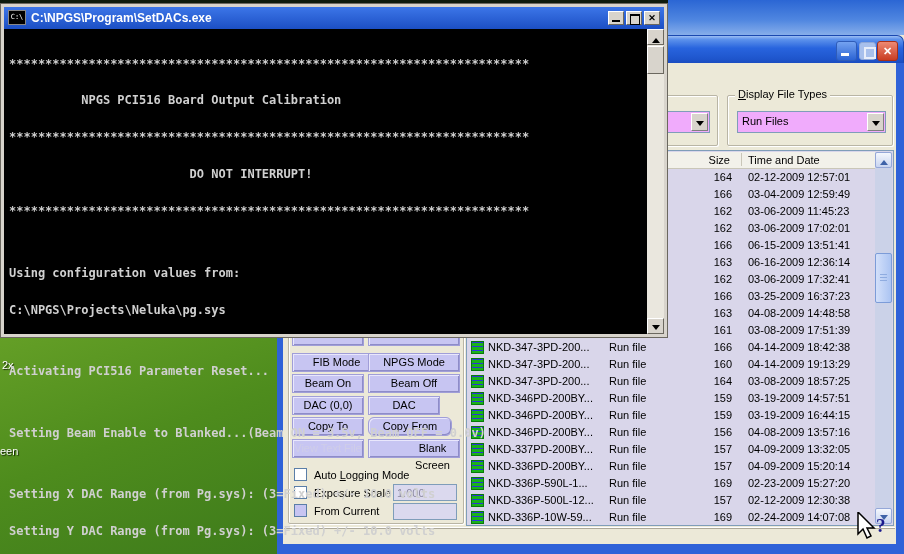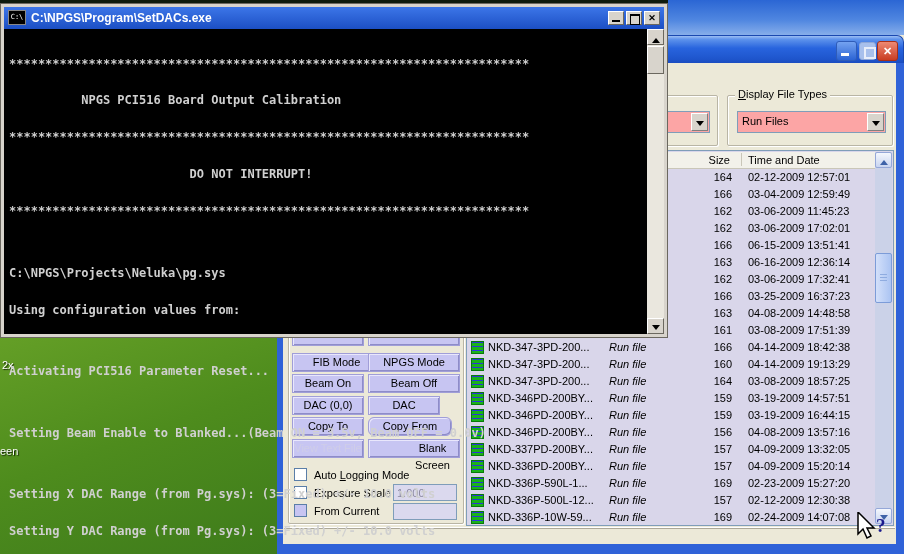--- a/index.html
+++ b/index.html
@@ -26,36 +26,36 @@
   #appwin { border-left:6px solid #2F62D8; border-right:8px solid #2F62D8; border-bottom:10px solid #2F62D8; background:#ECE9D8; }
   
   #appwin { border:none; }
   #app-frame { position:absolute; left:0; top:28px; right:0; bottom:0; background:#2F62D8; }
   #app-client { position:absolute; left:6px; top:28px; width:613px; height:481px; background:#ECE9D8; }
 
   .groupbox { position:absolute; border:1px solid #B9B5A5; border-radius:2px; box-shadow:1px 1px 0 #fff inset, 1px 1px 0 #fff; }
   .gb-label { position:absolute; background:#ECE9D8; padding:0 3px; font-size:11px; color:#000; }
   .gb-label::first-letter { text-decoration:underline; }
 
-  .combo { position:absolute; background:#fca5a5; border:1px solid #7F9DB9; font-size:11px; color:#000; }
+  .combo { position:absolute; background:#f0abfc; border:1px solid #7F9DB9; font-size:11px; color:#000; }
   .combo .ctext { position:absolute; left:4px; top:3px; }
   .combo .carrow { position:absolute; right:1px; top:1px; bottom:1px; width:17px; background:#D8D4CC; border:1px solid; border-color:#FFFFFF #808080 #808080 #FFFFFF; }
   .combo .carrow::after { content:""; position:absolute; left:4px; top:7px; border:4px solid transparent; border-top:5px solid #000; }
 
   
   #filelist { position:absolute; left:183px; top:87px; width:428px; height:376px; background:#D9D6EA; border:1px solid #7F9DB9; }
   #lheader { position:absolute; left:1px; top:1px; right:18px; height:17px; background:#F2F1EA; border-bottom:1px solid #C9C6B8; }
   .hsep { position:absolute; top:1px; bottom:2px; width:1px; background:#C9C6B8; }
   .hlabel { position:absolute; top:2px; font-size:11px; color:#000; }
   #lrows { position:absolute; left:1px; top:18px; width:409px; bottom:1px; overflow:hidden; }
   .lrow { position:relative; height:17px; font-size:11px; color:#000; }
   .ric { position:absolute; left:3px; top:2px; width:13px; height:13px; border:1px solid #0A7A0A;
          background:repeating-linear-gradient(180deg,#2A35D8 0 1.5px,#19B219 1.5px 4px); }
   .rn { position:absolute; left:20px; top:2px; white-space:nowrap; }
-  .rt { position:absolute; left:141px; top:2px;font-style:italic; }
+  .rt { position:absolute; left:141px; top:2px; }
   .rs { position:absolute; left:200px; top:2px; width:66px; text-align:right; padding-right:2px; }
   .rd { position:absolute; left:280px; top:2px; }
   
   #lscroll { position:absolute; right:1px; top:1px; bottom:1px; width:17px; background:#CBD2E8; }
   .xpbtn { position:absolute; left:0; width:17px; height:16px; background:linear-gradient(180deg,#F4F7FD,#C8D4F0); border:1px solid #95A8D8; border-radius:2px; }
   .xpbtn::after { content:""; position:absolute; left:4px; border:4px solid transparent; }
   #ls-up::after { top:3px; border-bottom:5px solid #3E62A8; }
   #ls-down::after { top:6px; border-top:5px solid #3E62A8; }
   #ls-thumb { position:absolute; left:0; top:101px; width:17px; height:50px; background:linear-gradient(90deg,#D3E0FA,#ABC4F2); border:1px solid #7C9CD8; border-radius:2px; }
   #ls-thumb::after { content:""; position:absolute; left:4px; top:20px; width:7px; height:7px;
@@ -301,22 +301,22 @@
     <div class="cwbtn" id="cw-close">✕</div>
   </div>
   <div id="con-body">
     <div id="con-text">
       <div>************************************************************************</div>
       <div>          NPGS PCI516 Board Output Calibration</div>
       <div>************************************************************************</div>
       <div>                         DO NOT INTERRUPT!</div>
       <div>************************************************************************</div>
       <div></div>
+      <div>Using configuration values from:</div>
       <div>C:\NPGS\Projects\Neluka\pg.sys</div>
-      <div>Using configuration values from:</div>
       <div></div>
       <div>Activating PCI516 Parameter Reset...</div>
       <div></div>
       <div>Setting Beam Enable to Blanked...(Beam ON = 3.5v, Beam OFF = 0.0v)</div>
       <div></div>
       <div>Setting X DAC Range (from Pg.sys): (3=Fixed) +/- 10.0 volts</div>
       <div>Setting Y DAC Range (from Pg.sys): (3=Fixed) +/- 10.0 volts</div>
       <div></div>
       
       

